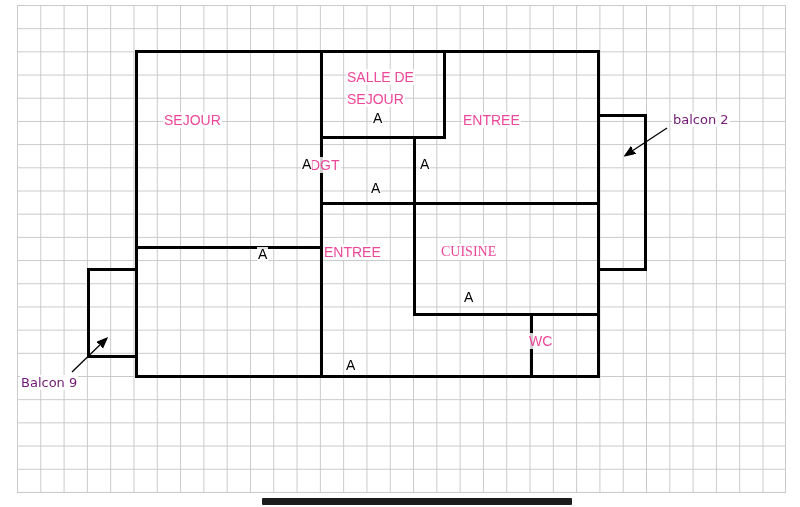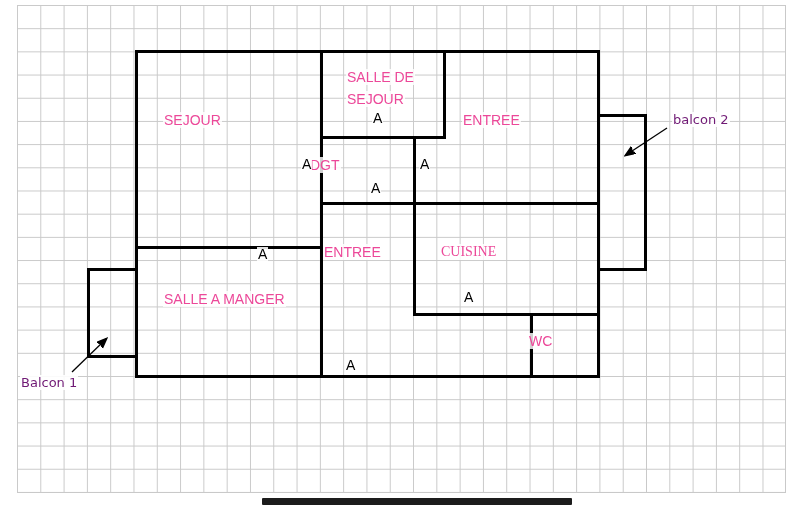--- a/index.html
+++ b/index.html
@@ -139,30 +139,29 @@
   <div class="plan-label" style="left:346px; top:91px;">SEJOUR</div>
 
   <div class="plan-label" style="left:462px; top:112px;">ENTREE</div>
 
   <div class="plan-label" style="left:309px; top:157px;">DGT</div>
 
   <div class="plan-label" style="left:323px; top:244px;">ENTREE</div>
 
   <div class="plan-label" style="left:440px; top:244px;font-family:Liberation Serif, serif;">CUISINE</div>
 
-  <div class="plan-label" style="left:163px; top:291px;">SALLE A MANGER</div>
 
   <div class="plan-label" style="left:528px; top:333px;">WC</div>
 
   <div class="door-mark" style="left:372px; top:111px;">A</div>
   <div class="door-mark" style="left:301px; top:157px;">A</div>
   <div class="door-mark" style="left:370px; top:181px;">A</div>
   <div class="door-mark" style="left:419px; top:157px;">A</div>
   <div class="door-mark" style="left:257px; top:247px;">A</div>
   <div class="door-mark" style="left:463px; top:290px;">A</div>
   <div class="door-mark" style="left:345px; top:358px;">A</div>
 
-  <div class="callout-label" style="left:20px; top:375px;">Balcon 1</div>
+  <div class="callout-label" style="left:20px; top:375px;">Balcon 9</div>
   <div class="callout-label" style="left:672px; top:112px;">balcon 2</div>
 
   <div id="bottom-bar"></div>
 
 </div>
 
 </body></html>

